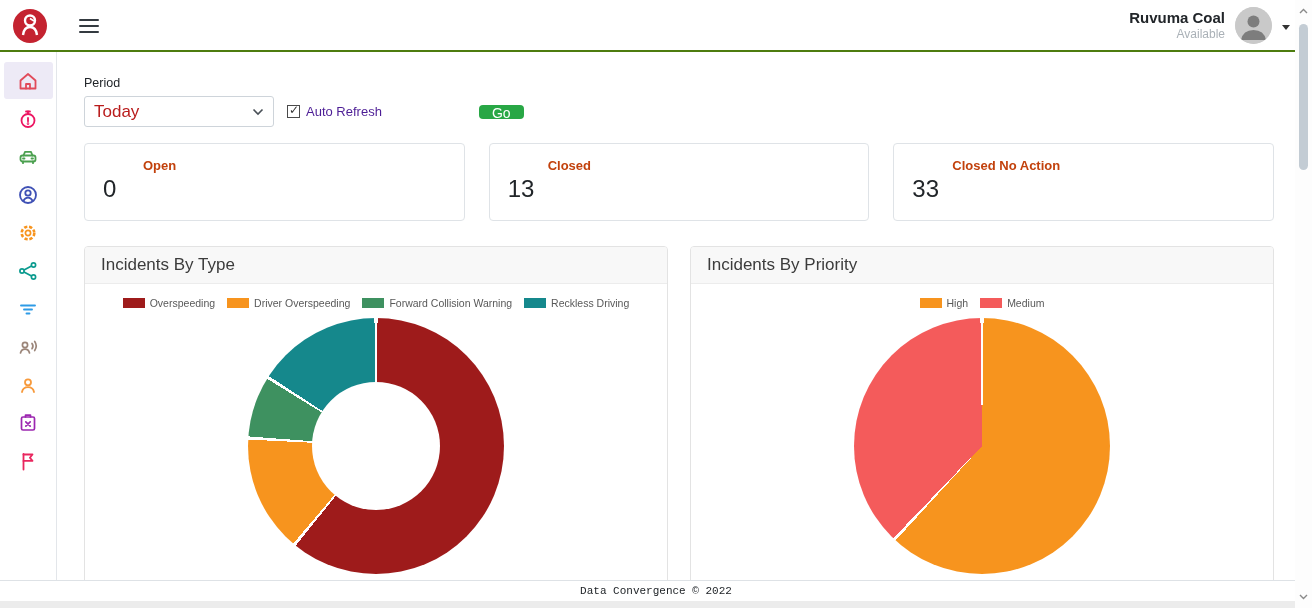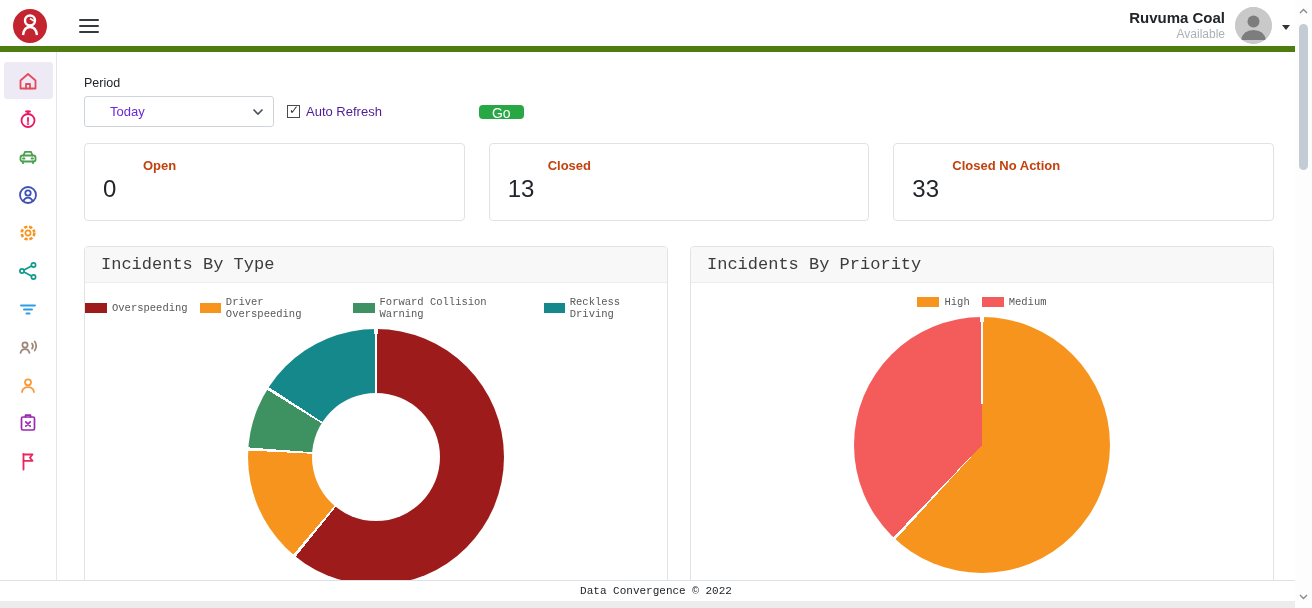--- a/index.html
+++ b/index.html
@@ -1,21 +1,21 @@
 <!DOCTYPE html>
 <html><head>
 <meta charset="utf-8">
 <style>
   * { margin:0; padding:0; box-sizing:border-box; }
   html,body { width:1312px; height:608px; overflow:hidden; background:#fff;
     font-family:"Liberation Sans","DejaVu Sans",sans-serif; color:#212529; }
 
   
   .topbar { position:absolute; left:0; top:0; width:1312px; height:52px; background:#fff;
-    border-bottom:6px solid #4d7c0f; z-index:4; }
+    border-bottom:2px solid #4d7c0f; z-index:4; }
   .logo { position:absolute; left:12px; top:8px; width:36px; height:36px; }
   .hamburger { position:absolute; left:79px; top:16px; width:20px; height:20px; background:none;
     border:none; cursor:pointer; display:flex; flex-direction:column; justify-content:center; gap:4px; }
   .hamburger span { display:block; height:2px; background:#343a40; border-radius:1px; }
   .userbox { position:absolute; right:22px; top:7px; display:flex; align-items:center; gap:10px; cursor:pointer; }
   .usernames { text-align:right; line-height:1.25; }
   .username { font-size:15px; font-weight:700; color:#212529; }
   .userstatus { font-size:12px; color:#aab1b7; }
   .avatar { width:37px; height:37px; border-radius:50%; background:#cfcfcf; overflow:hidden; position:relative; }
   .avatar svg { position:absolute; left:0; top:0; }
@@ -28,37 +28,37 @@
   .nav-item { width:49px; height:37px; margin:0 auto 1px auto; display:flex; align-items:center;
     justify-content:center; cursor:pointer; border-radius:3px; }
   .nav-item.active { background:#edeaf6; }
 
   
   .main { position:absolute; left:57px; top:52px; width:1233px; height:556px; padding:24px 16px 0 27px; }
   .field-label { font-size:12.5px; color:#212529; margin-bottom:6px; }
   .filter-row { display:flex; align-items:center; }
   .select { width:190px; height:31px; border:1px solid #ced4da; border-radius:3px; background:#fff;
     display:flex; align-items:center; justify-content:space-between; padding:0 9px; cursor:pointer; }
-  .select .sel-text { font-size:13px; color:#6d28d9;margin-left:16px; }
+  .select .sel-text { font-size:17px; color:#b91c1c; }
   .checkbox-wrap { display:flex; align-items:center; gap:6px; margin-left:13px; cursor:pointer; }
   .checkbox { width:13px; height:13px; border:1px solid #4a4a4a; background:#fff; position:relative; }
   .checkbox::after { content:"✓"; position:absolute; left:1px; top:-3px; font-size:12px; color:#333; }
   .checkbox-label { font-size:13px; color:#4c1d95; }
   .go-btn { margin-left:97px; height:14px; padding:0 13px; background:#28a745; color:#fff; border:none;
     border-radius:4px; font-size:14px; cursor:pointer; font-family:inherit; }
 
   
   .stats { display:flex; gap:24px; margin-top:16px; }
   .stat-card { flex:1; height:78px; background:#fff; border:1px solid #dfe3e7; border-radius:4px;
     padding:14px 18px; }
   .stat-label { font-size:13px; font-weight:700; color:#c2410c;margin-left:40px; }
   .stat-value { font-size:24px; color:#212529; margin-top:2px; }
 
   
-  .charts { display:flex; gap:22px; margin-top:25px;font-family:Liberation Mono, monospace; }
+  .charts { display:flex; gap:22px; margin-top:25px; }
   .chart-card { flex:1; background:#fff; border:1px solid #e3e3e3; border-radius:4px; height:356px; overflow:hidden; }
   .chart-header { background:#f8f8f8; border-bottom:1px solid #ececec; padding:8px 16px; }
   .chart-title { font-size:17px; color:#3c3c3c; }
   .chart-body { padding-top:13px; display:flex; flex-direction:column; align-items:center; }
   .legend { display:flex; gap:12px; align-items:center; justify-content:center; }
   .legend-item { display:flex; align-items:center; gap:5px; }
   .legend-swatch { width:22px; height:10px; display:inline-block; }
   .legend-label { font-size:10.5px; color:#595959; }
   .pie { width:256px; height:256px; border-radius:50%; margin-top:9px; position:relative; }
   .pie .hole { position:absolute; left:64px; top:64px; width:128px; height:128px; border-radius:50%; background:#fff; }

